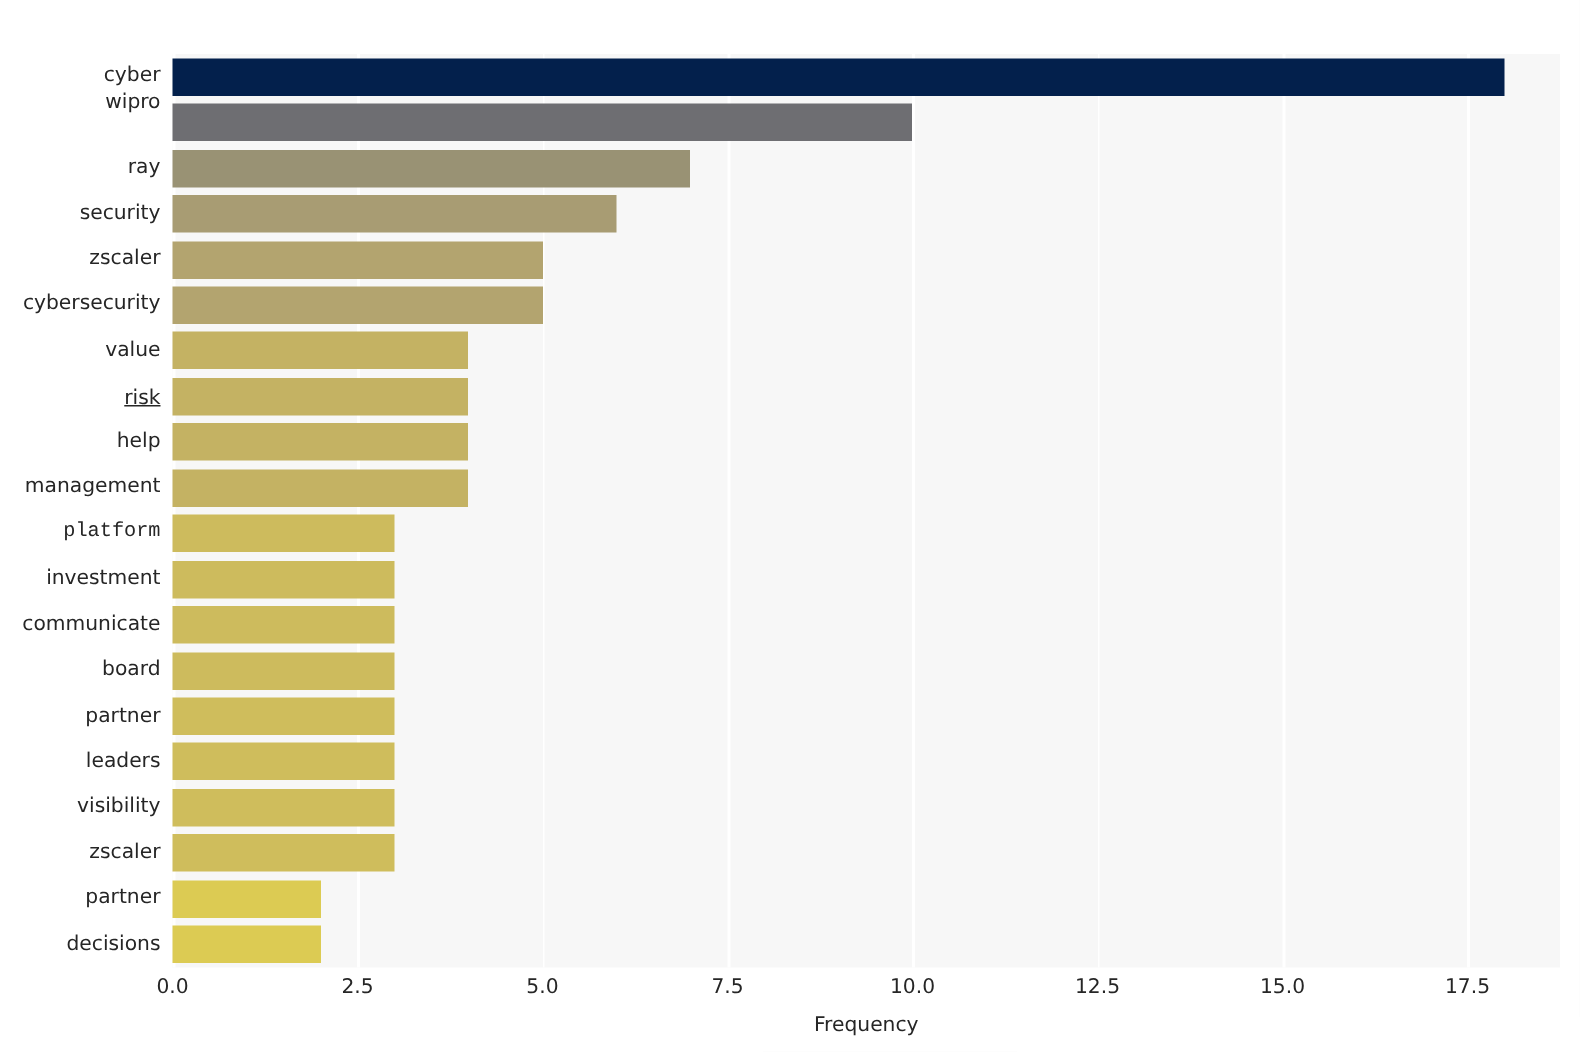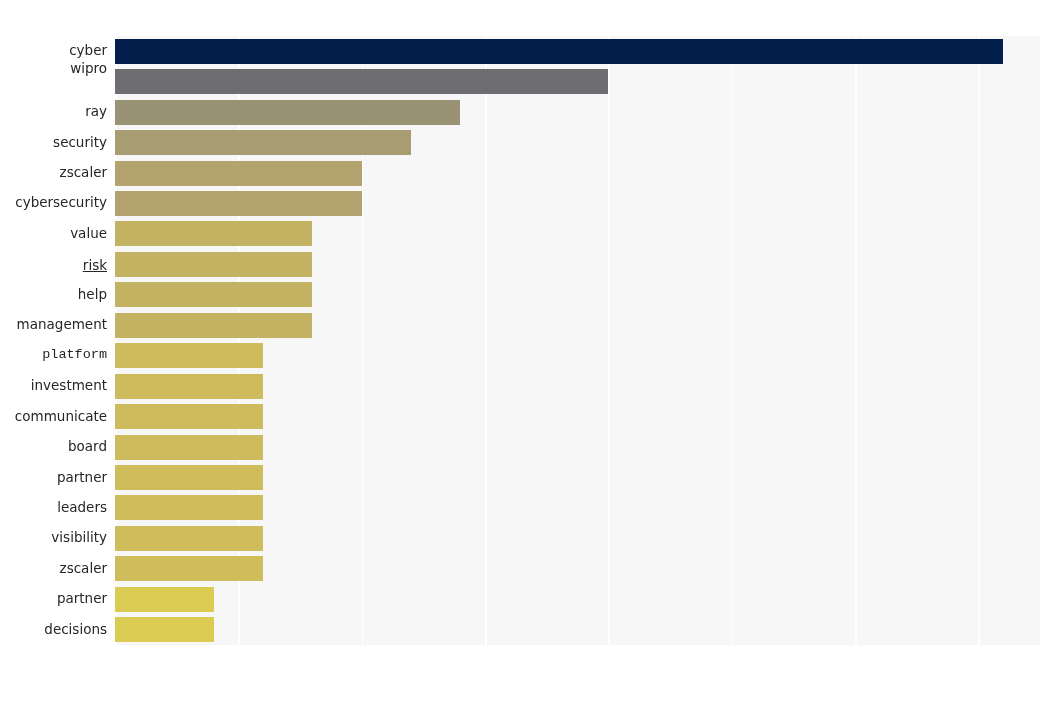--- a/index.html
+++ b/index.html
@@ -221,15 +221,26 @@
       <div class="y-tick-label" style="top: 371.625px;">communicate</div>
       <div class="y-tick-label" style="top: 402.075px;">board</div>
       <div class="y-tick-label" style="top: 432.525px;">partner</div>
       <div class="y-tick-label" style="top: 462.975px;">leaders</div>
       <div class="y-tick-label" style="top: 493.425px;">visibility</div>
       <div class="y-tick-label" style="top: 523.875px;">zscaler</div>
       <div class="y-tick-label" style="top: 554.325px;">partner</div>
       <div class="y-tick-label" style="top: 584.775px;">decisions</div>
     </div>
 
-
+  <div id="x-tick-labels">
+      <div class="x-tick-label" style="left: 115px;">0.0</div>
+      <div class="x-tick-label" style="left: 238.333px;">2.5</div>
+      <div class="x-tick-label" style="left: 361.667px;">5.0</div>
+      <div class="x-tick-label" style="left: 485px;">7.5</div>
+      <div class="x-tick-label" style="left: 608.333px;">10.0</div>
+      <div class="x-tick-label" style="left: 731.667px;">12.5</div>
+      <div class="x-tick-label" style="left: 855px;">15.0</div>
+      <div class="x-tick-label" style="left: 978.333px;">17.5</div>
+    </div>
+
+  <div id="x-axis-title">Frequency</div>
 
 </div>
 
 </body></html>

